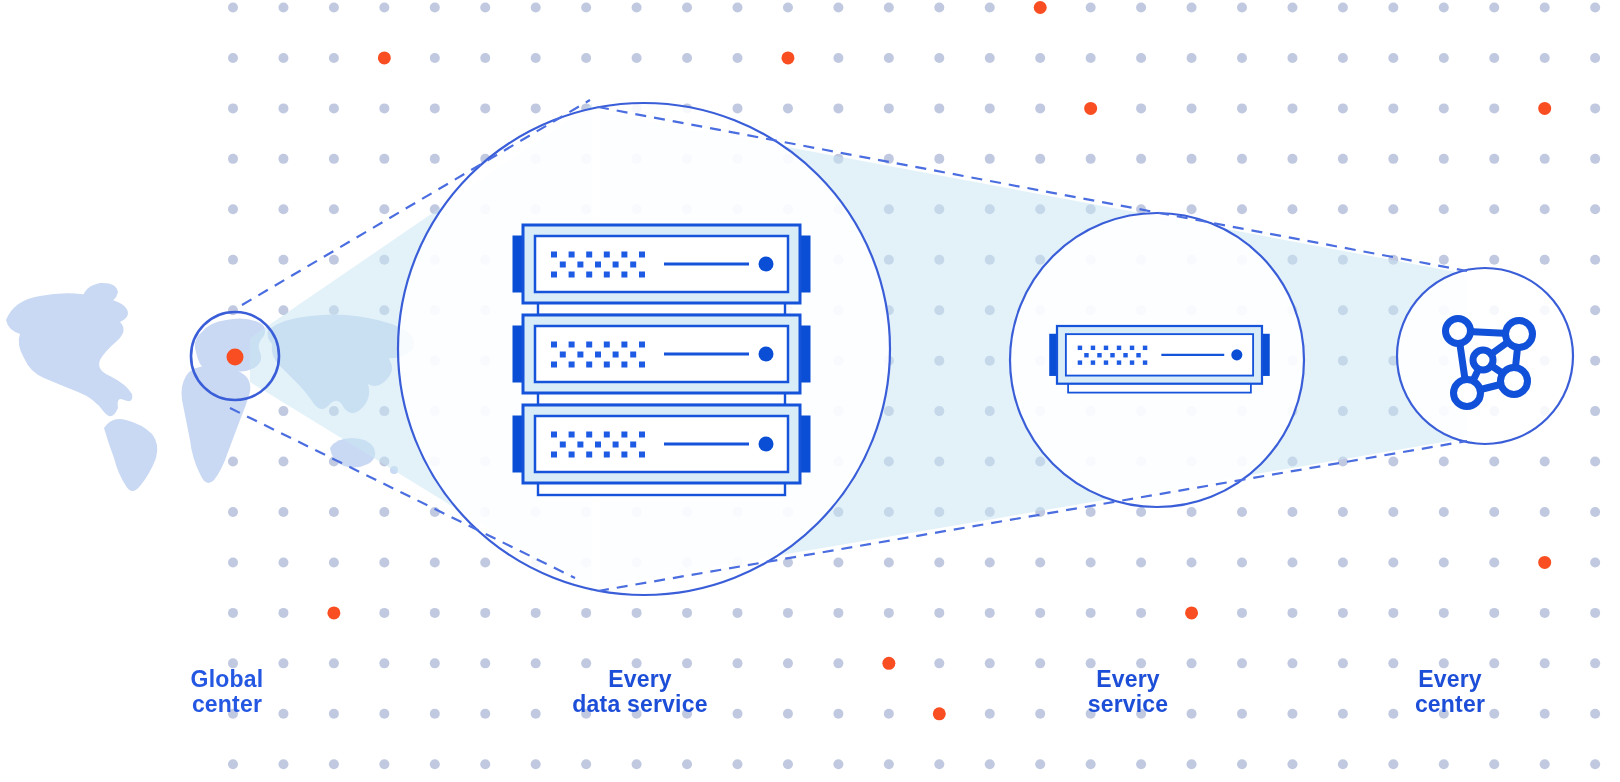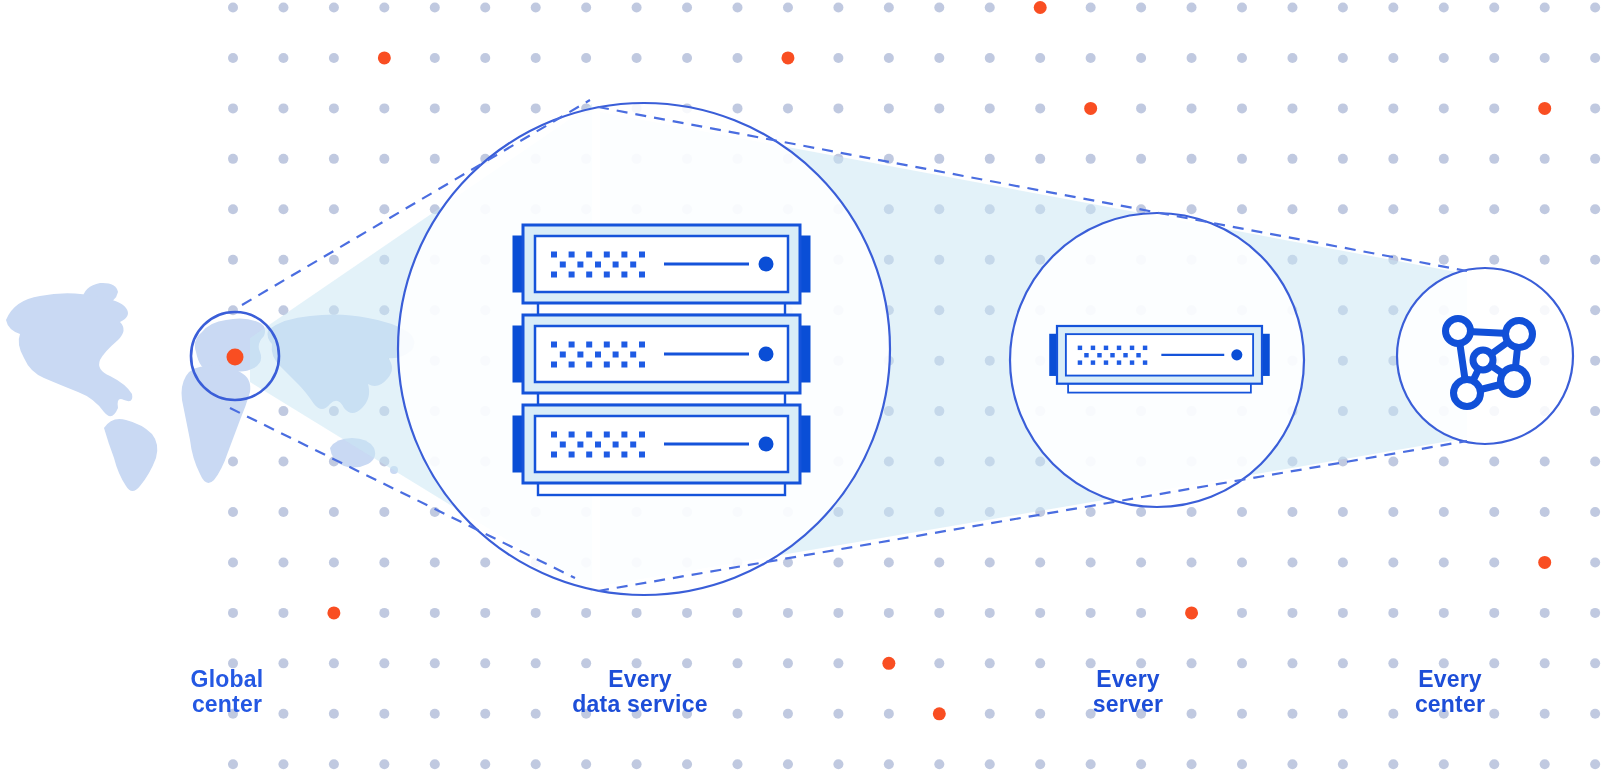--- a/index.html
+++ b/index.html
@@ -636,19 +636,19 @@
   <div class="lbl blue" style="left:227px">
     <div>Global</div>
     <div>center</div>
   </div>
   <div class="lbl" style="left:640px">
     <div>Every</div>
     <div>data service</div>
   </div>
   <div class="lbl" style="left:1128px">
     <div>Every</div>
-    <div>server</div>
+    <div>service</div>
   </div>
   <div class="lbl" style="left:1450px">
     <div>Every</div>
     <div>center</div>
   </div>
 </div>
 
 </body></html>

